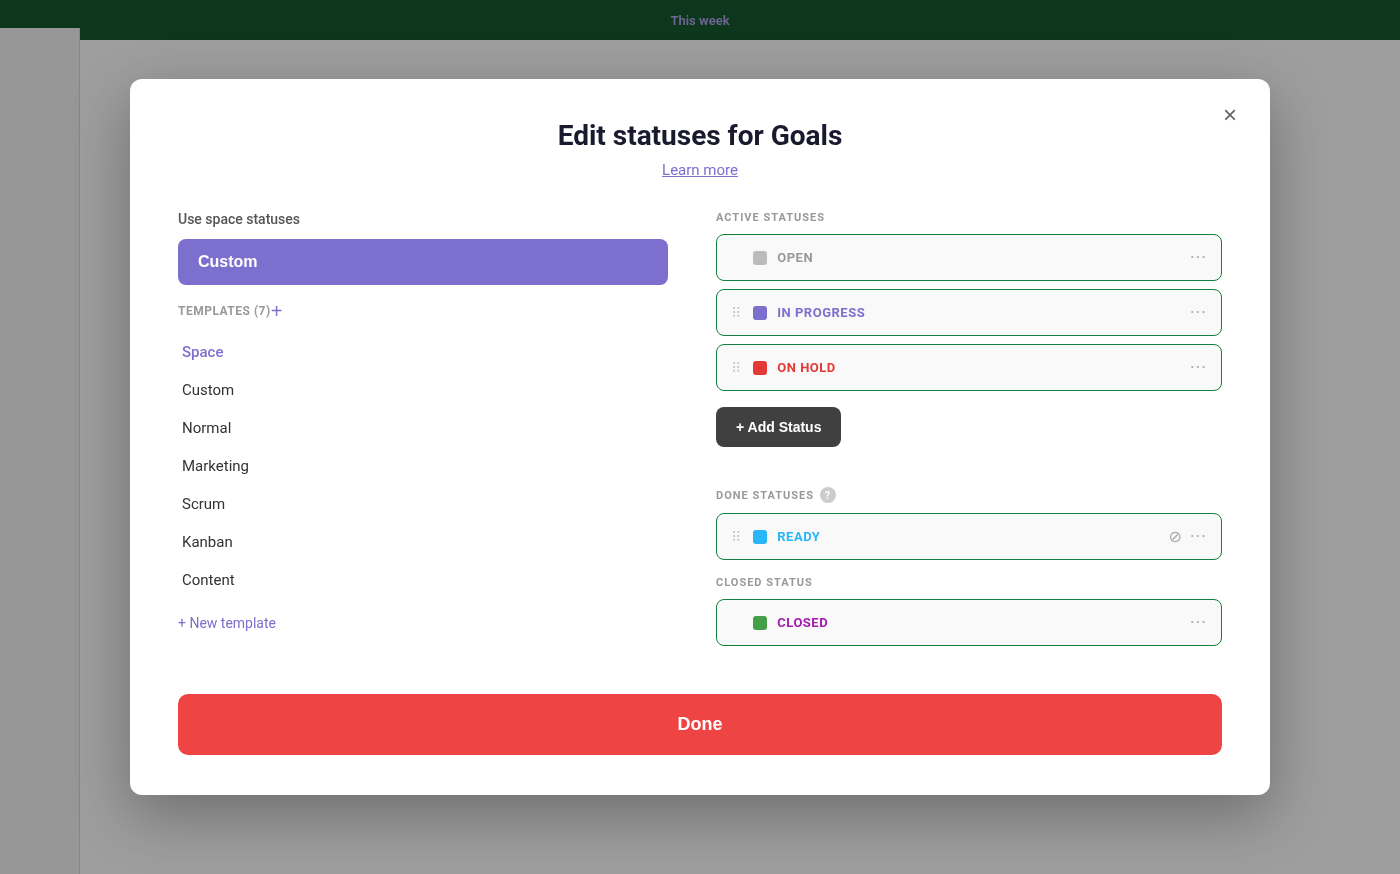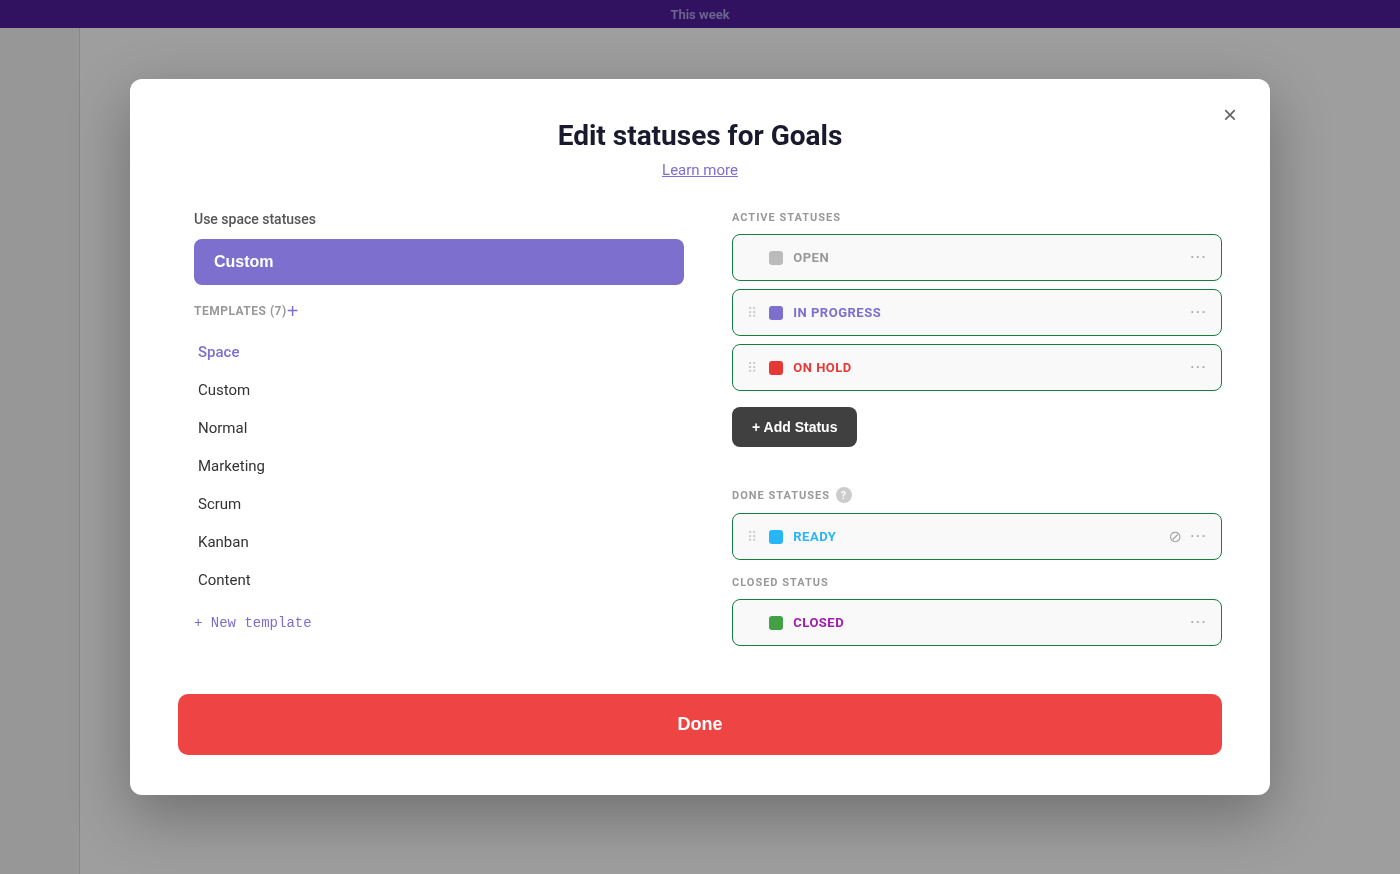--- a/index.html
+++ b/index.html
@@ -17,22 +17,22 @@
 
     
     .app-bg {
       position: absolute;
       top: 0; left: 0; width: 1400px; height: 874px;
       background: #f3f3f3;
     }
     .app-topbar {
       position: absolute;
       top: 0; left: 0; right: 0;
-      height: 28px;
-      background: #4c1d95;
+      height: 40px;
+      background: #14532d;
       display: flex;
       align-items: center;
       justify-content: center;
     }
     .app-topbar-title {
       color: #a89de0;
       font-size: 13px;
       font-weight: 600;
     }
     .app-sidebar {
@@ -99,21 +99,20 @@
       align-items: center;
       justify-content: center;
       width: 32px;
       height: 32px;
     }
 
     .modal-body {
       display: flex;
       gap: 48px;
       margin-bottom: 32px;
-      margin-left: 16px;
     }
 
     
     .left-panel {
       width: 490px;
       flex-shrink: 0;
     }
 
     .use-space-label {
       font-size: 14px;
@@ -176,21 +175,20 @@
       color: #7c6fcd;
       font-weight: 500;
     }
 
     .new-template-link {
       display: inline-block;
       margin-top: 16px;
       color: #7c6fcd;
       font-size: 14px;
       cursor: pointer;
-      font-family: Liberation Mono, monospace;
     }
 
     
     .right-panel {
       flex: 1;
     }
 
     .section-label {
       font-size: 11px;
       font-weight: 700;

